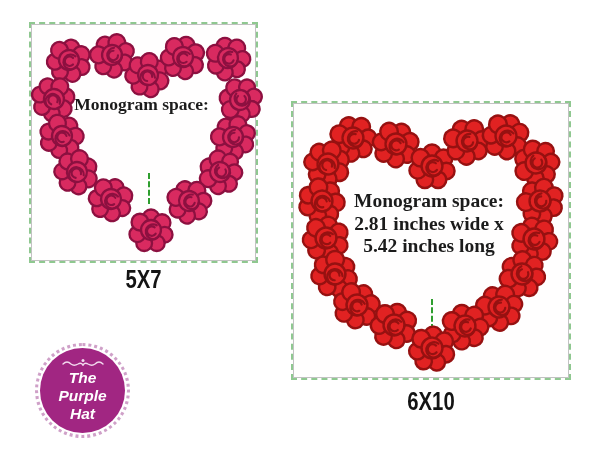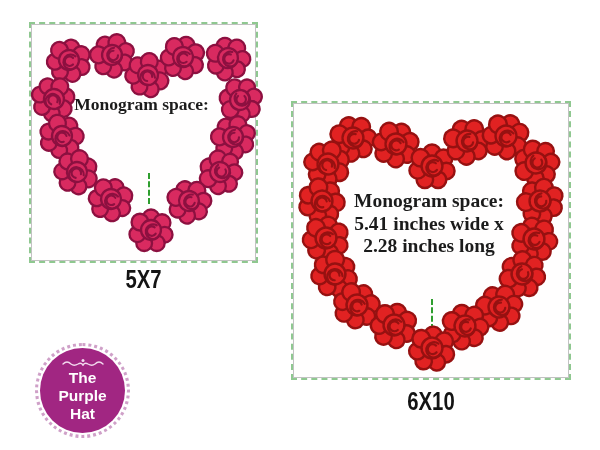--- a/index.html
+++ b/index.html
@@ -28,21 +28,21 @@
   .size-label{
     position:absolute;text-align:center;color:#141414;
     font-weight:700;font-size:26px;letter-spacing:0;
     transform:scaleX(0.78);
   }
   .label-5x7{left:29px;top:264px;width:229px;}
   .label-6x10{left:291px;top:386px;width:280px;}
   .logo{
     position:absolute;left:35px;top:343px;width:95px;height:95px;
     border-radius:50%;box-sizing:border-box;
-    border:3px dotted #cfa0c8;background:#ffffff;
+    border:3px dotted #cfa0c8;background:#ffffff;font-style:italic;
   }
   .logo-inner{
     position:absolute;left:2px;top:2px;right:2px;bottom:2px;border-radius:50%;
     display:flex;flex-direction:column;align-items:center;justify-content:center;
     font-weight:700;font-size:15.5px;line-height:18px;text-align:center;
   }
   .logo-flourish{margin-bottom:1px;}
   .hidden-defs{position:absolute;width:0;height:0;overflow:hidden;}
 </style>
 </head>
@@ -110,22 +110,22 @@
     </svg>
     <svg viewBox="0 0 40 40" class="rose" style="left: 99px; top: 185px; width: 42px; height: 42px; --rf: #d92a60; --rd: #8c1040; transform: rotate(0deg);">
       <use href="#rose-shape"></use>
     </svg>
   </div>
 <div class="size-label label-5x7">5X7</div>
 
 <div class="panel panel-6x10">
   <div class="monogram">
     <div>Monogram space:</div>
-    <div>5.41 inches wide x</div>
-    <div>2.28 inches long</div>
+    <div>2.81 inches wide x</div>
+    <div>5.42 inches long</div>
   </div>
   <div class="center-line" style="border-left:2px dashed #2f9e2f;"></div>
 <svg viewBox="0 0 40 40" class="rose" style="left: 38px; top: 13px; width: 44px; height: 44px; --rf: #e12222; --rd: #961111; transform: rotate(-20deg);">
       <use href="#rose-shape"></use>
     </svg>
     <svg viewBox="0 0 40 40" class="rose" style="left: 81px; top: 19px; width: 44px; height: 44px; --rf: #e12222; --rd: #961111; transform: rotate(25deg);">
       <use href="#rose-shape"></use>
     </svg>
     <svg viewBox="0 0 40 40" class="rose" style="left: 117px; top: 41px; width: 44px; height: 44px; --rf: #e12222; --rd: #961111; transform: rotate(0deg);">
       <use href="#rose-shape"></use>

